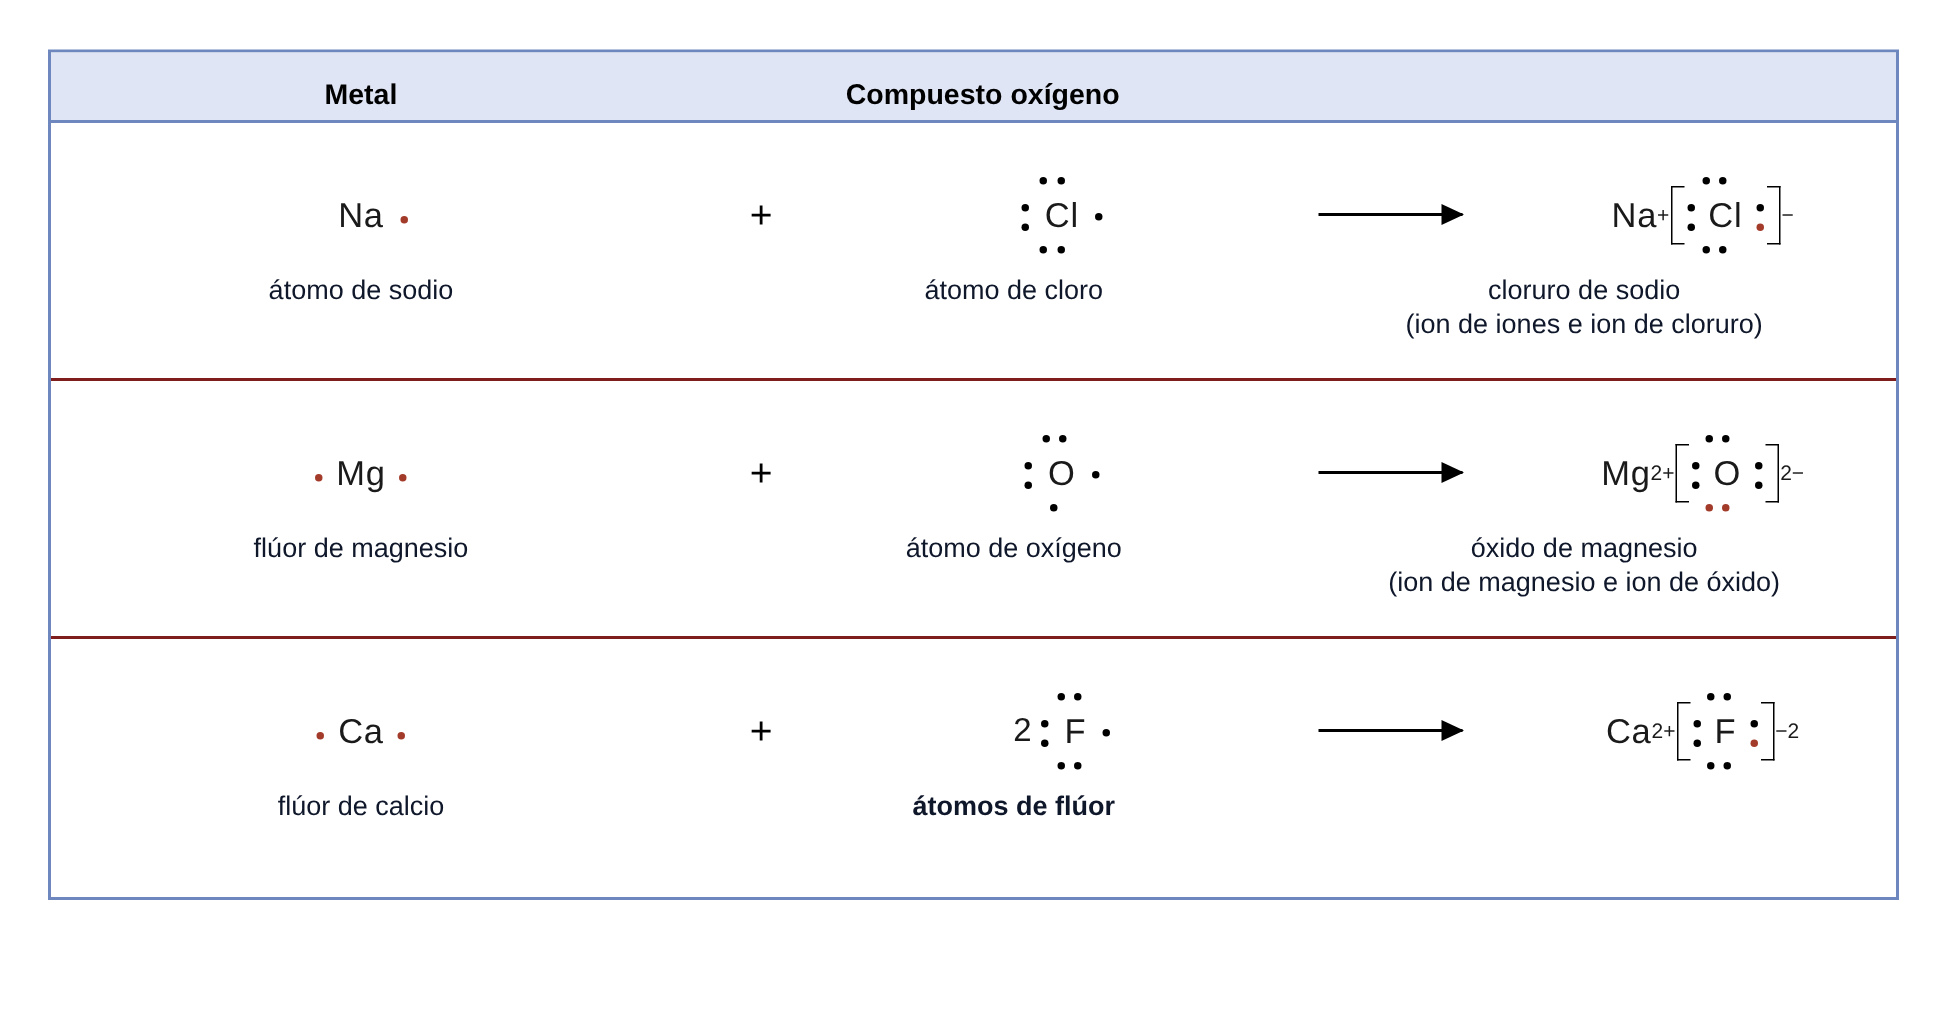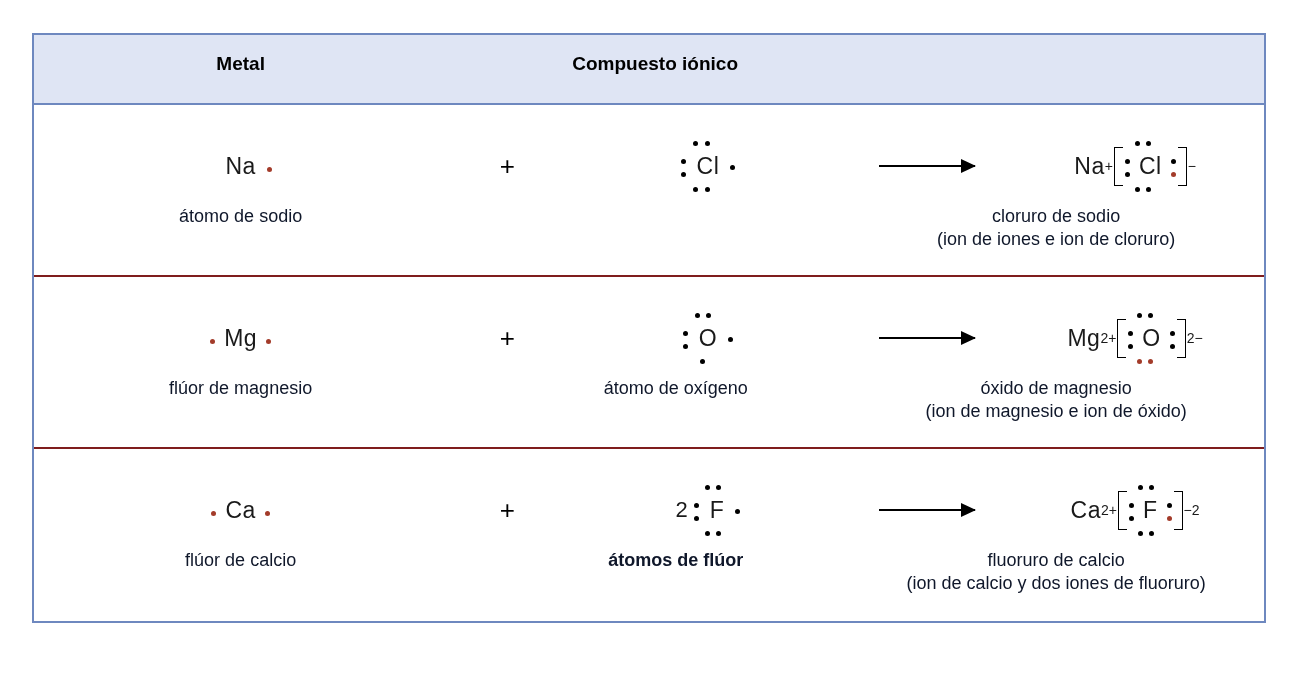--- a/index.html
+++ b/index.html
@@ -27,21 +27,21 @@
 
   .header-row {
     display: flex;
     background: #dfe5f4;
     border-bottom: 2px solid #6e88bf;
   }
   .header-cell {
     font-weight: bold;
     font-size: 19px;
     text-align: center;
-    padding: 18px 0 28px 0;
+    padding: 18px 0 5px 0;
     color: #000;
   }
   .col-metal   { width: 33.6%; }
   .col-nometal { width: 32.6%; }
   .col-comp    { width: 33.8%; }
 
   .rxn-row {
     display: flex;
     align-items: flex-start;
     border-bottom: 2px solid #7f1d1d;
@@ -163,21 +163,21 @@
     align-items: center;
   }
 </style>
 </head>
 <body>
 
 <div class="figure">
 
   <div class="header-row">
     <div class="header-cell col-metal">Metal</div>
-    <div class="header-cell col-comp">Compuesto iónico</div>
+    <div class="header-cell col-comp">Compuesto oxígeno</div>
   </div>
 
   <div class="rxn-row">
     <div class="cell col-metal">
       <div class="formula-line">
         <span class="lewis">
           <span class="sym">Na</span>
           <span class="dot red" style="right:-14px; top:14px;"></span>
         </span>
       </div>
@@ -199,20 +199,21 @@
               <span class="dot" style="left:24px; top:-12px;"></span>
               <span class="dot" style="left:12px; bottom:-12px;"></span>
               <span class="dot" style="left:24px; bottom:-12px;"></span>
               <span class="dot" style="left:0px; top:6px;"></span>
               <span class="dot" style="left:0px; top:19px;"></span>
               <span class="dot" style="right:0px; top:12px;"></span>
             </span>
           </div>
         </div>
       </div>
+      <div class="caption" style="margin-left:14%;">átomo de cloro</div>
     </div>
 
     <div class="cell col-comp" style="display:flex;flex-direction:column;padding-top:22px;">
       <div style="display:flex;align-items:flex-start;">
         <div style="width:38%;">
           <div class="arrow-wrap">
             <span class="arrow"></span>
           </div>
         </div>
         <div style="width:62%;">
@@ -380,20 +381,16 @@
                   <span class="dot" style="right:0px; top:6px;"></span>
                   <span class="dot red" style="right:0px; top:19px;"></span>
                 </span>
               </span>
                 <span class="charge">−</span>
                 <span class="subnum">2</span>
             </span>
           </div>
         </div>
       </div>
-      <div class="caption">
-        <span class="cap-sub">fluoruro de calcio</span>
-        <span class="cap-sub">(ion de calcio y dos iones de fluoruro)</span>
-      </div>
     </div>
   </div>
 
 </div>
 
 </body></html>

